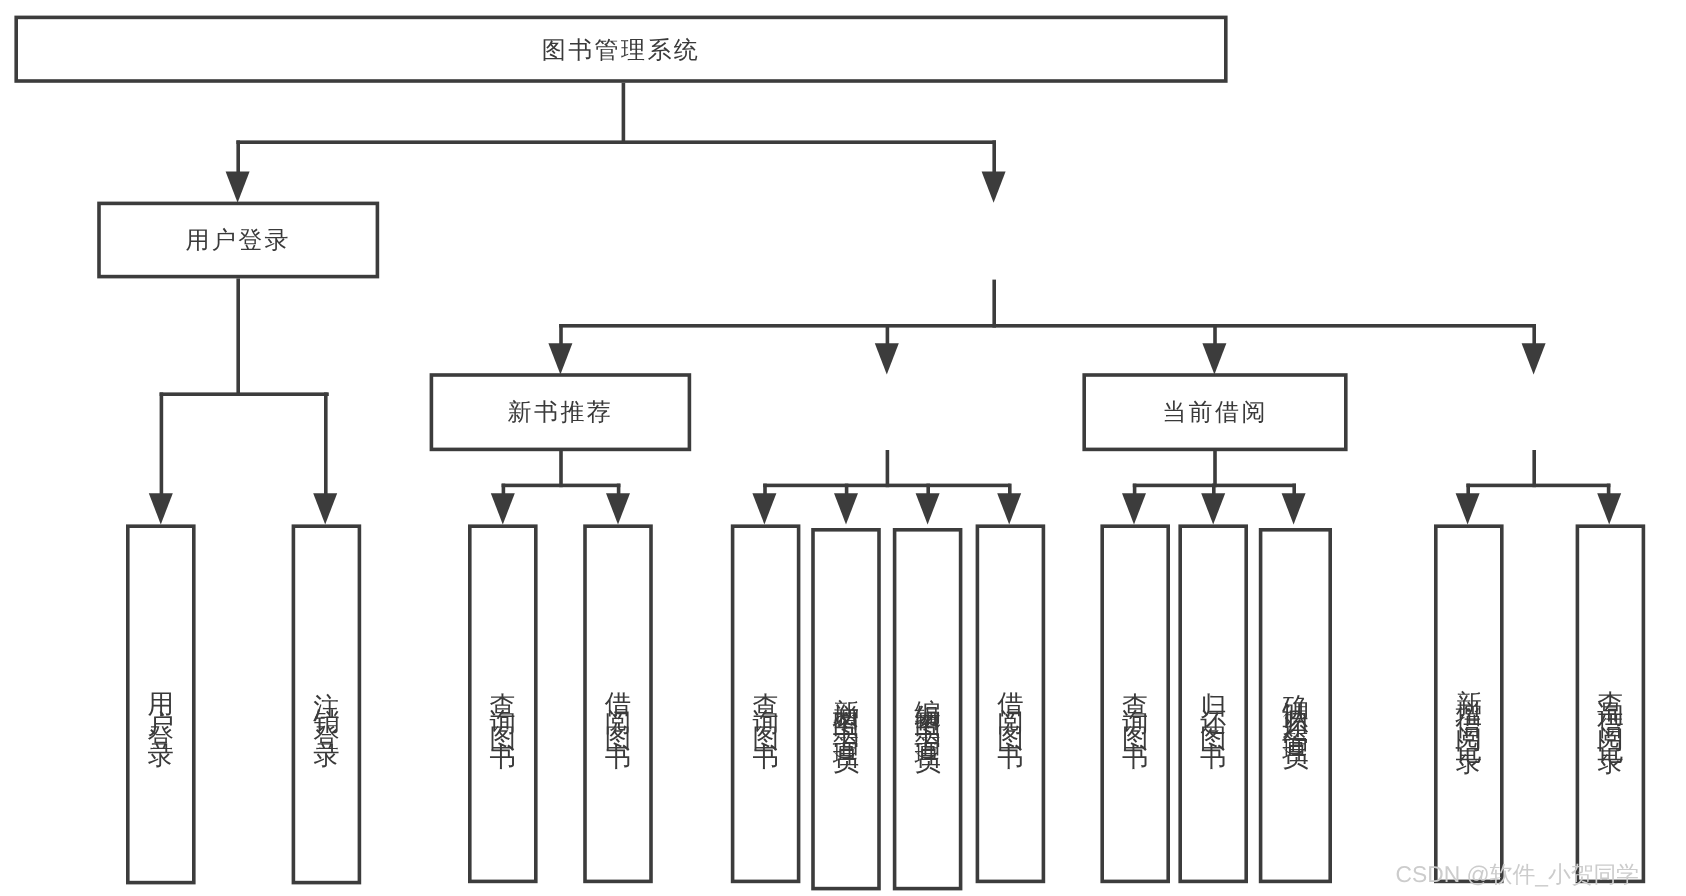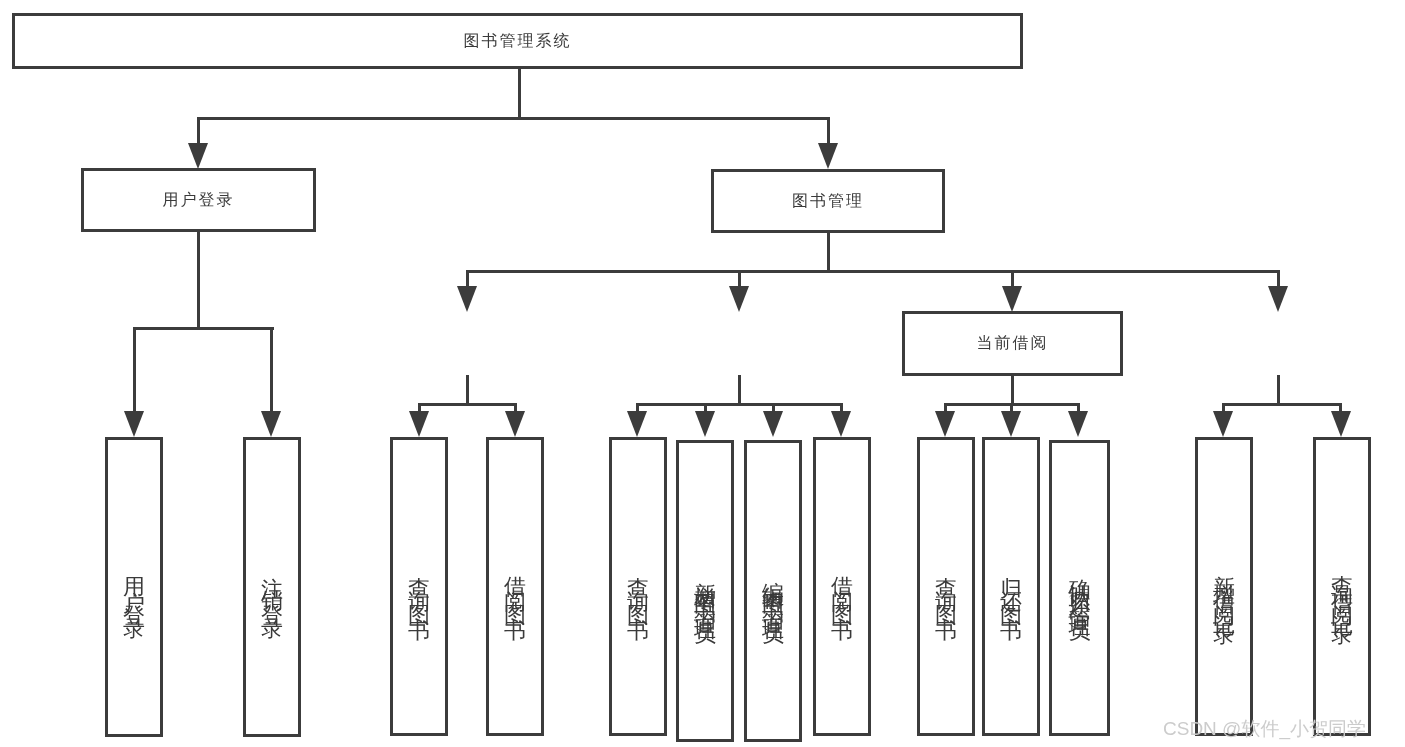--- a/index.html
+++ b/index.html
@@ -6,21 +6,21 @@
   html,body { margin:0; padding:0; background:#fff; }
   .canvas {
     position:relative; width:1405px; height:747px; background:var(--bg);
     font-family:"Liberation Sans", sans-serif; overflow:hidden;
   }
   .box {
     position:absolute; box-sizing:border-box; border:3px solid var(--line);
     background:#fff; display:flex; align-items:center; justify-content:center;
     color:var(--text);
   }
-  .box .lbl { font-size:16px; letter-spacing:2px; white-space:nowrap; }
+  .box .lbl { font-size:20px; letter-spacing:2px; white-space:nowrap; }
   .leaf { width:58px; }
   .leaf .vtext {
     writing-mode:vertical-rl; text-orientation:mixed;
     font-size:22px; line-height:1; white-space:nowrap;
   }
   .ls-wide  { letter-spacing:14px; }
   .ls-mid   { letter-spacing:10px; }
   .ls-tight { letter-spacing:6px; }
   .hline, .vline { position:absolute; background:var(--line); }
   .hline { height:3px; }
@@ -37,24 +37,24 @@
 
 <div class="canvas">
 
   <div class="box" style="left:12px;top:13px;width:1011px;height:56px">
     <span class="lbl">图书管理系统</span>
   </div>
 
   <div class="box" style="left:81px;top:168px;width:235px;height:64px">
     <span class="lbl">用户登录</span>
   </div>
-  <div class="box" style="left:711px;top:169px;width:234px;height:64px">
-    <span class="lbl">图书管理</span>
+
+  <div class="box" style="left:358px;top:311px;width:218px;height:65px">
+    <span class="lbl">新书推荐</span>
   </div>
-
   <div class="box" style="left:902px;top:311px;width:221px;height:65px">
     <span class="lbl">当前借阅</span>
   </div>
 
   <div class="box leaf" style="left:105px;top:437px;height:300px">
     <span class="vtext ls-wide">用户登录</span>
   </div>
   <div class="box leaf" style="left:243px;top:437px;height:300px">
     <span class="vtext ls-wide">注销登录</span>
   </div>

